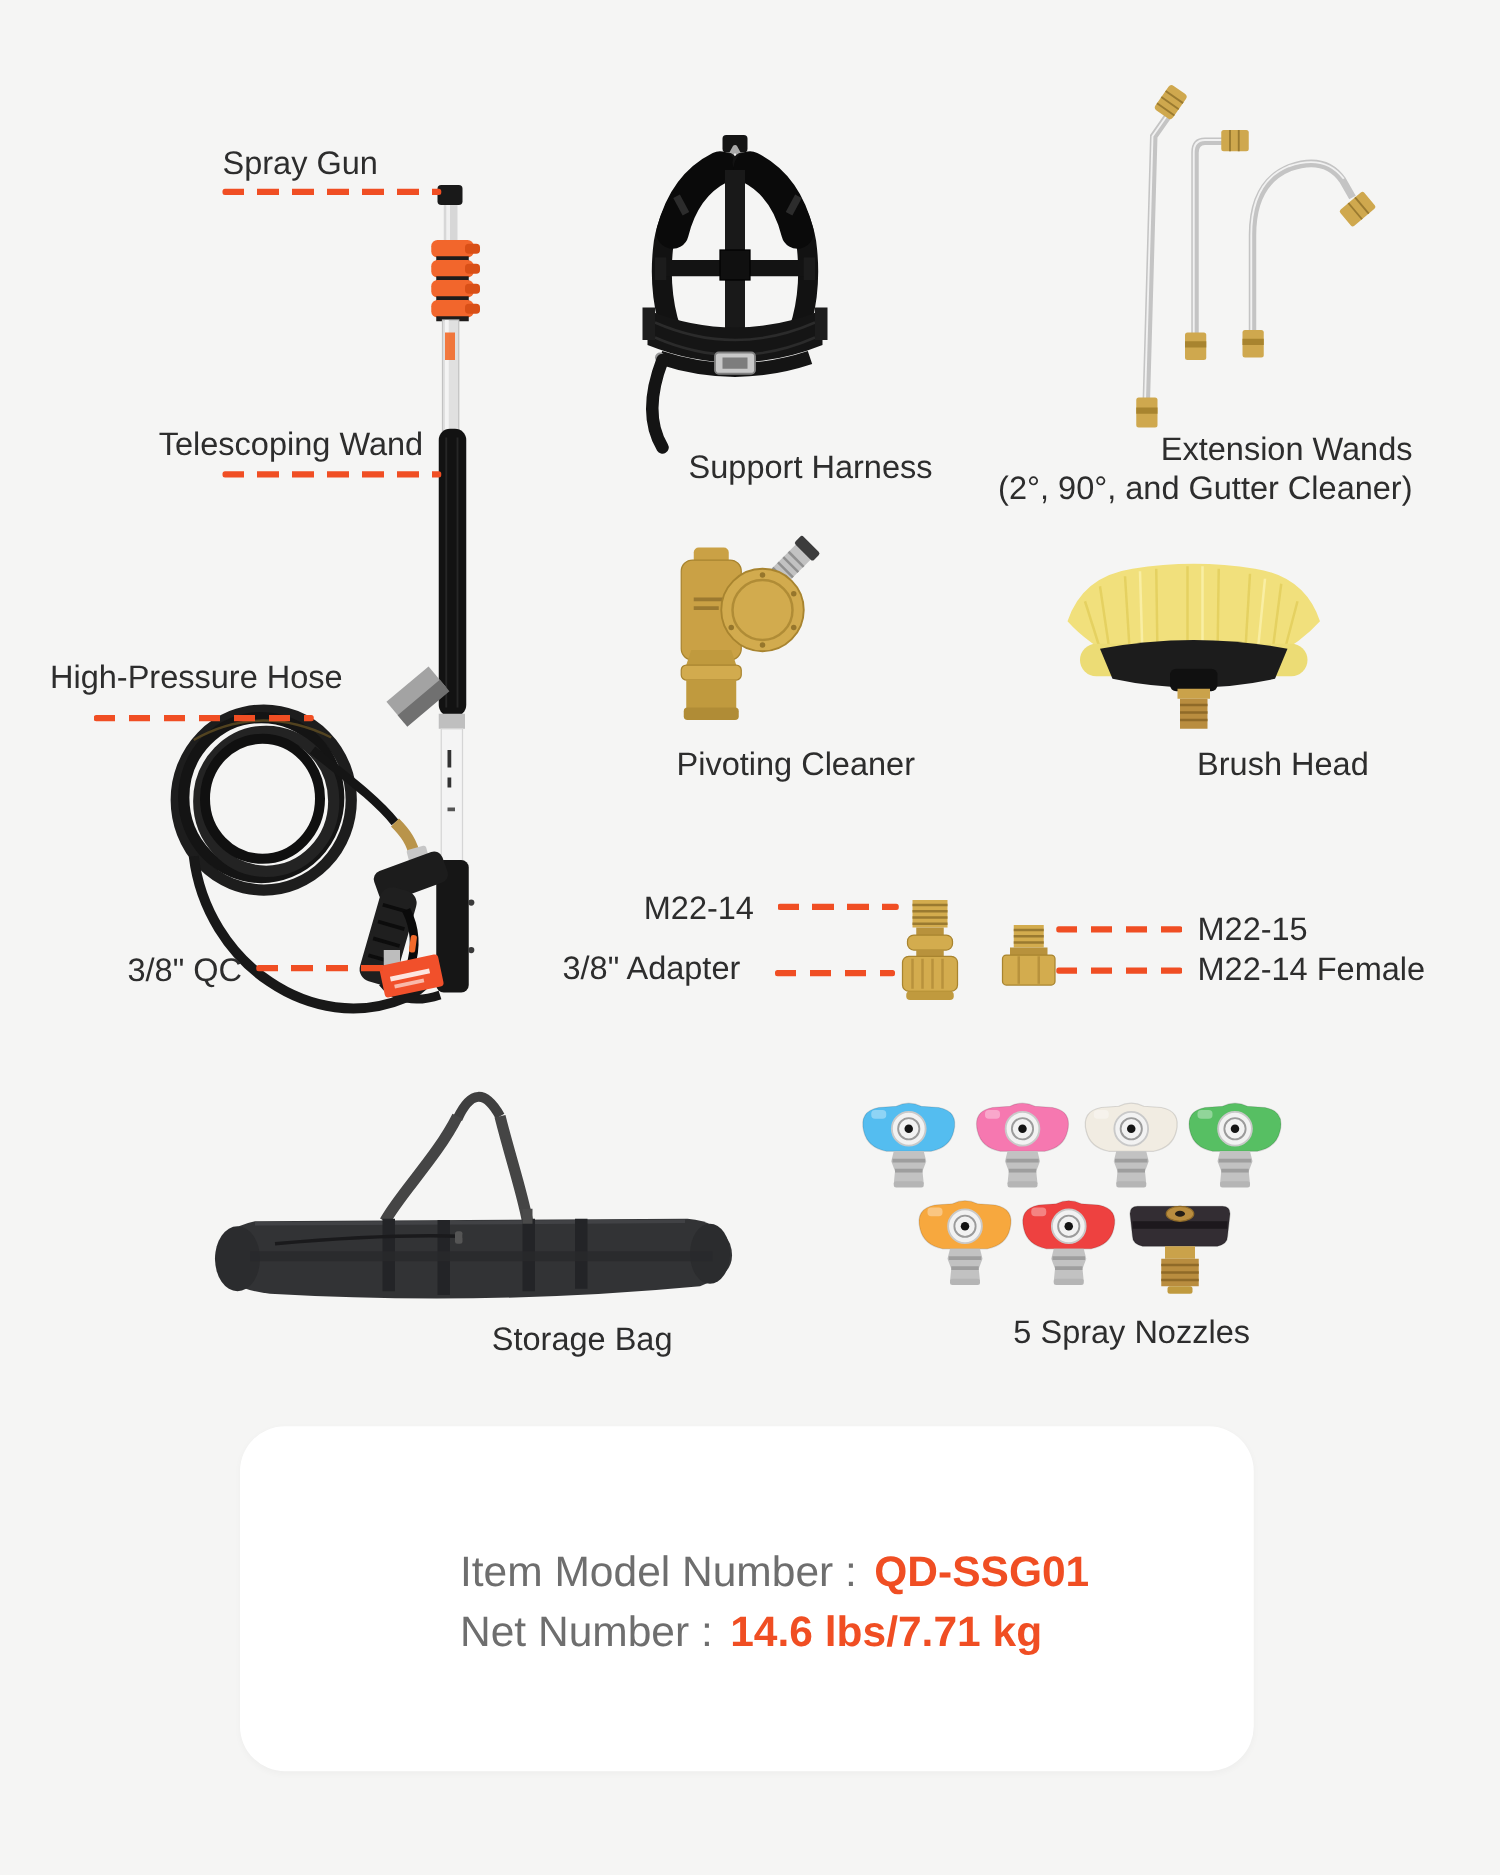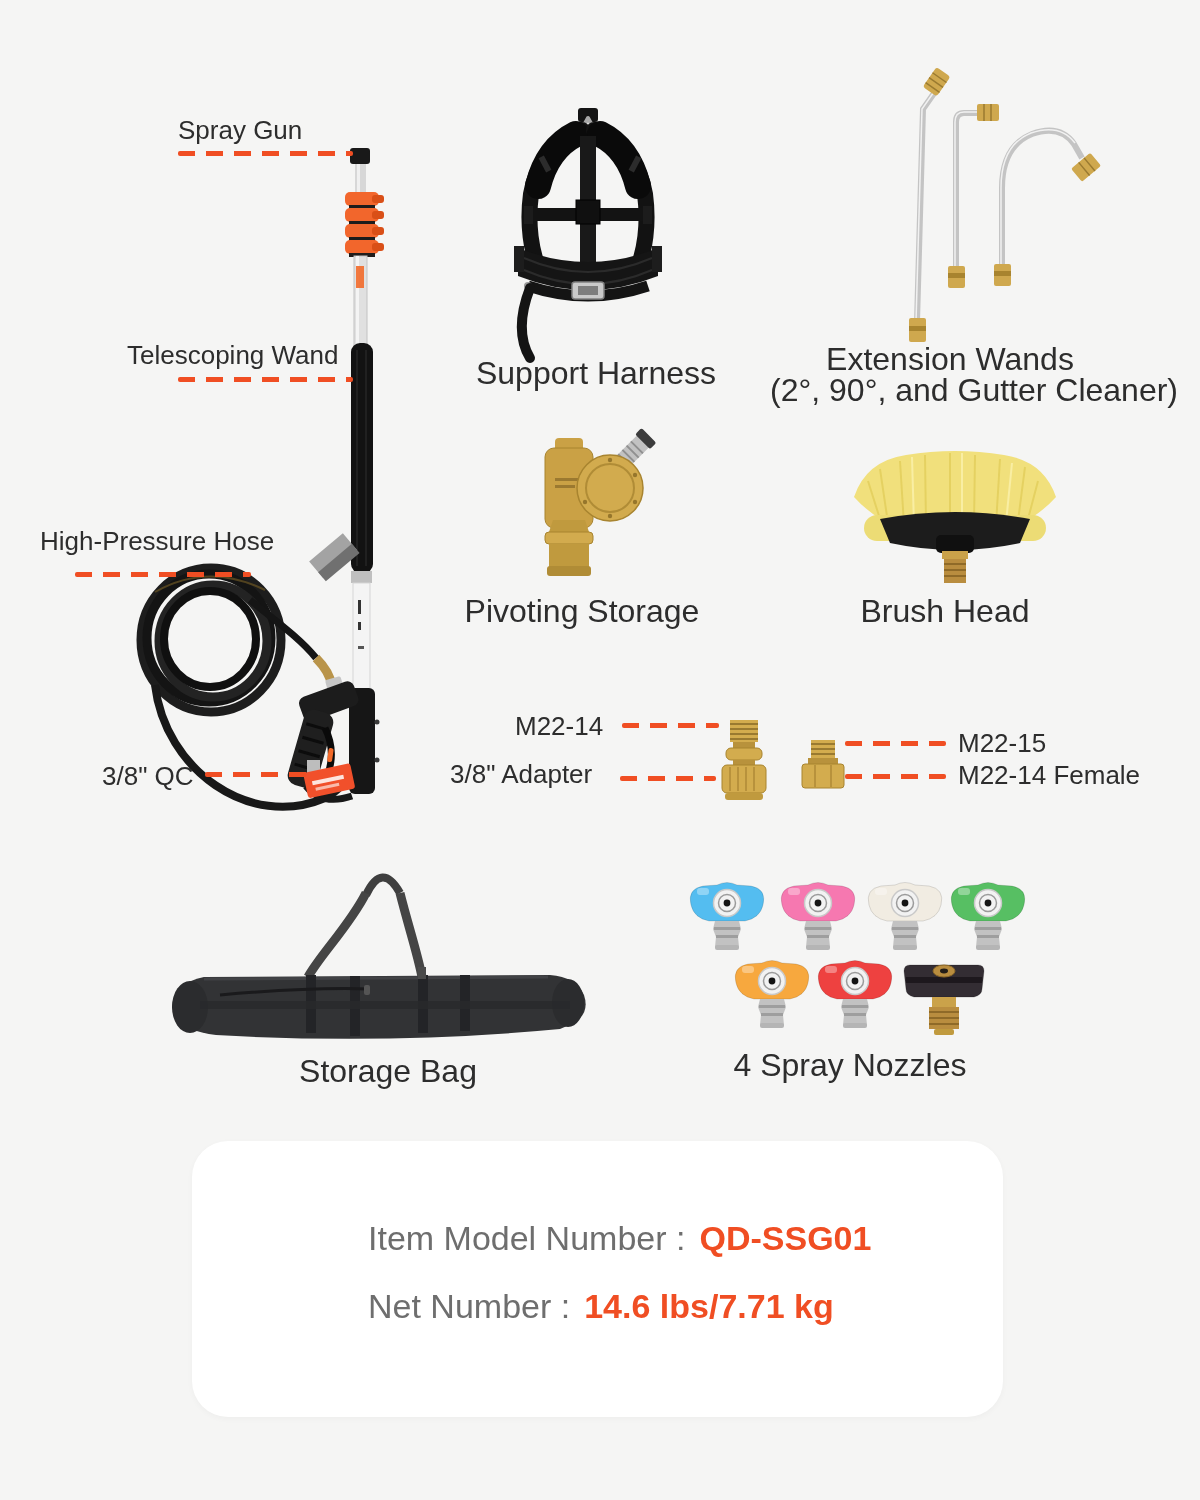--- a/index.html
+++ b/index.html
@@ -3,29 +3,29 @@
 <meta charset="utf-8">
 <style>
   :root{
     --bg:#f5f5f4; --accent:#f04e23; --label:#2d2d2d; --spec-label:#6e6e6e; --card-bg:#ffffff;
   }
   *{box-sizing:border-box;}
   html,body{margin:0;padding:0;}
   body{font-family:"Liberation Sans",sans-serif;background:#fff;}
   .stage{position:relative;width:1200px;height:1500px;background:var(--bg);overflow:hidden;}
   .callout{position:absolute;font-size:26px;color:var(--label);white-space:nowrap;line-height:1.1;}
-  .caption{position:absolute;font-size:32px;color:var(--label);text-align:center;line-height:31px;white-space:nowrap;}
+  .caption{position:absolute;font-size:26px;color:var(--label);text-align:right;line-height:31px;white-space:nowrap;}
   .dash{position:absolute;height:5px;border-radius:2px;
         background:repeating-linear-gradient(to right,var(--accent) 0,var(--accent) 17px,transparent 17px,transparent 28px);}
   .art{position:absolute;}
   .spec-card{position:absolute;left:192px;top:1141px;width:811px;height:276px;background:var(--card-bg);
              border-radius:36px;box-shadow:0 2px 6px rgba(0,0,0,0.03);}
   .spec-row{position:absolute;left:176px;font-size:34px;color:var(--spec-label);white-space:nowrap;line-height:1;}
   .spec-row .val{color:var(--accent);font-weight:bold;margin-left:14px;}
-  .spec-row.r1{top:80px;}
+  .spec-row.r1{top:100px;}
   .spec-row.r2{top:148px;}
 </style>
 </head>
 <body>
 
 <div class="stage">
 
   <svg class="art" style="left:100px;top:130px" width="360" height="720" viewBox="0 0 360 720">
 
     <g>
@@ -386,24 +386,24 @@
   <div class="callout" style="left:515px;top:712px"><span>M22-14</span></div>
   <div class="callout" style="left:450px;top:760px"><span>3/8" Adapter</span></div>
   <div class="callout" style="left:958px;top:729px"><span>M22-15</span></div>
   <div class="callout" style="left:958px;top:761px"><span>M22-14 Female</span></div>
 
   <div class="caption" style="left:446px;top:358px;width:300px"><span>Support Harness</span></div>
   <div class="caption" style="left:770px;top:344px;width:360px">
     <span style="display:block">Extension Wands</span>
     <span style="display:block">(2°, 90°, and Gutter Cleaner)</span>
   </div>
-  <div class="caption" style="left:432px;top:596px;width:300px"><span>Pivoting Storage</span></div>
+  <div class="caption" style="left:432px;top:596px;width:300px"><span>Pivoting Cleaner</span></div>
   <div class="caption" style="left:238px;top:1056px;width:300px"><span>Storage Bag</span></div>
   <div class="caption" style="left:795px;top:596px;width:300px"><span>Brush Head</span></div>
-  <div class="caption" style="left:700px;top:1050px;width:300px"><span>4 Spray Nozzles</span></div>
+  <div class="caption" style="left:700px;top:1050px;width:300px"><span>5 Spray Nozzles</span></div>
 
   <div class="spec-card">
     <div class="spec-row r1">
       <span>Item Model Number :</span><span class="val">QD-SSG01</span>
     </div>
     <div class="spec-row r2">
       <span>Net Number :</span><span class="val">14.6 lbs/7.71 kg</span>
     </div>
   </div>
 

